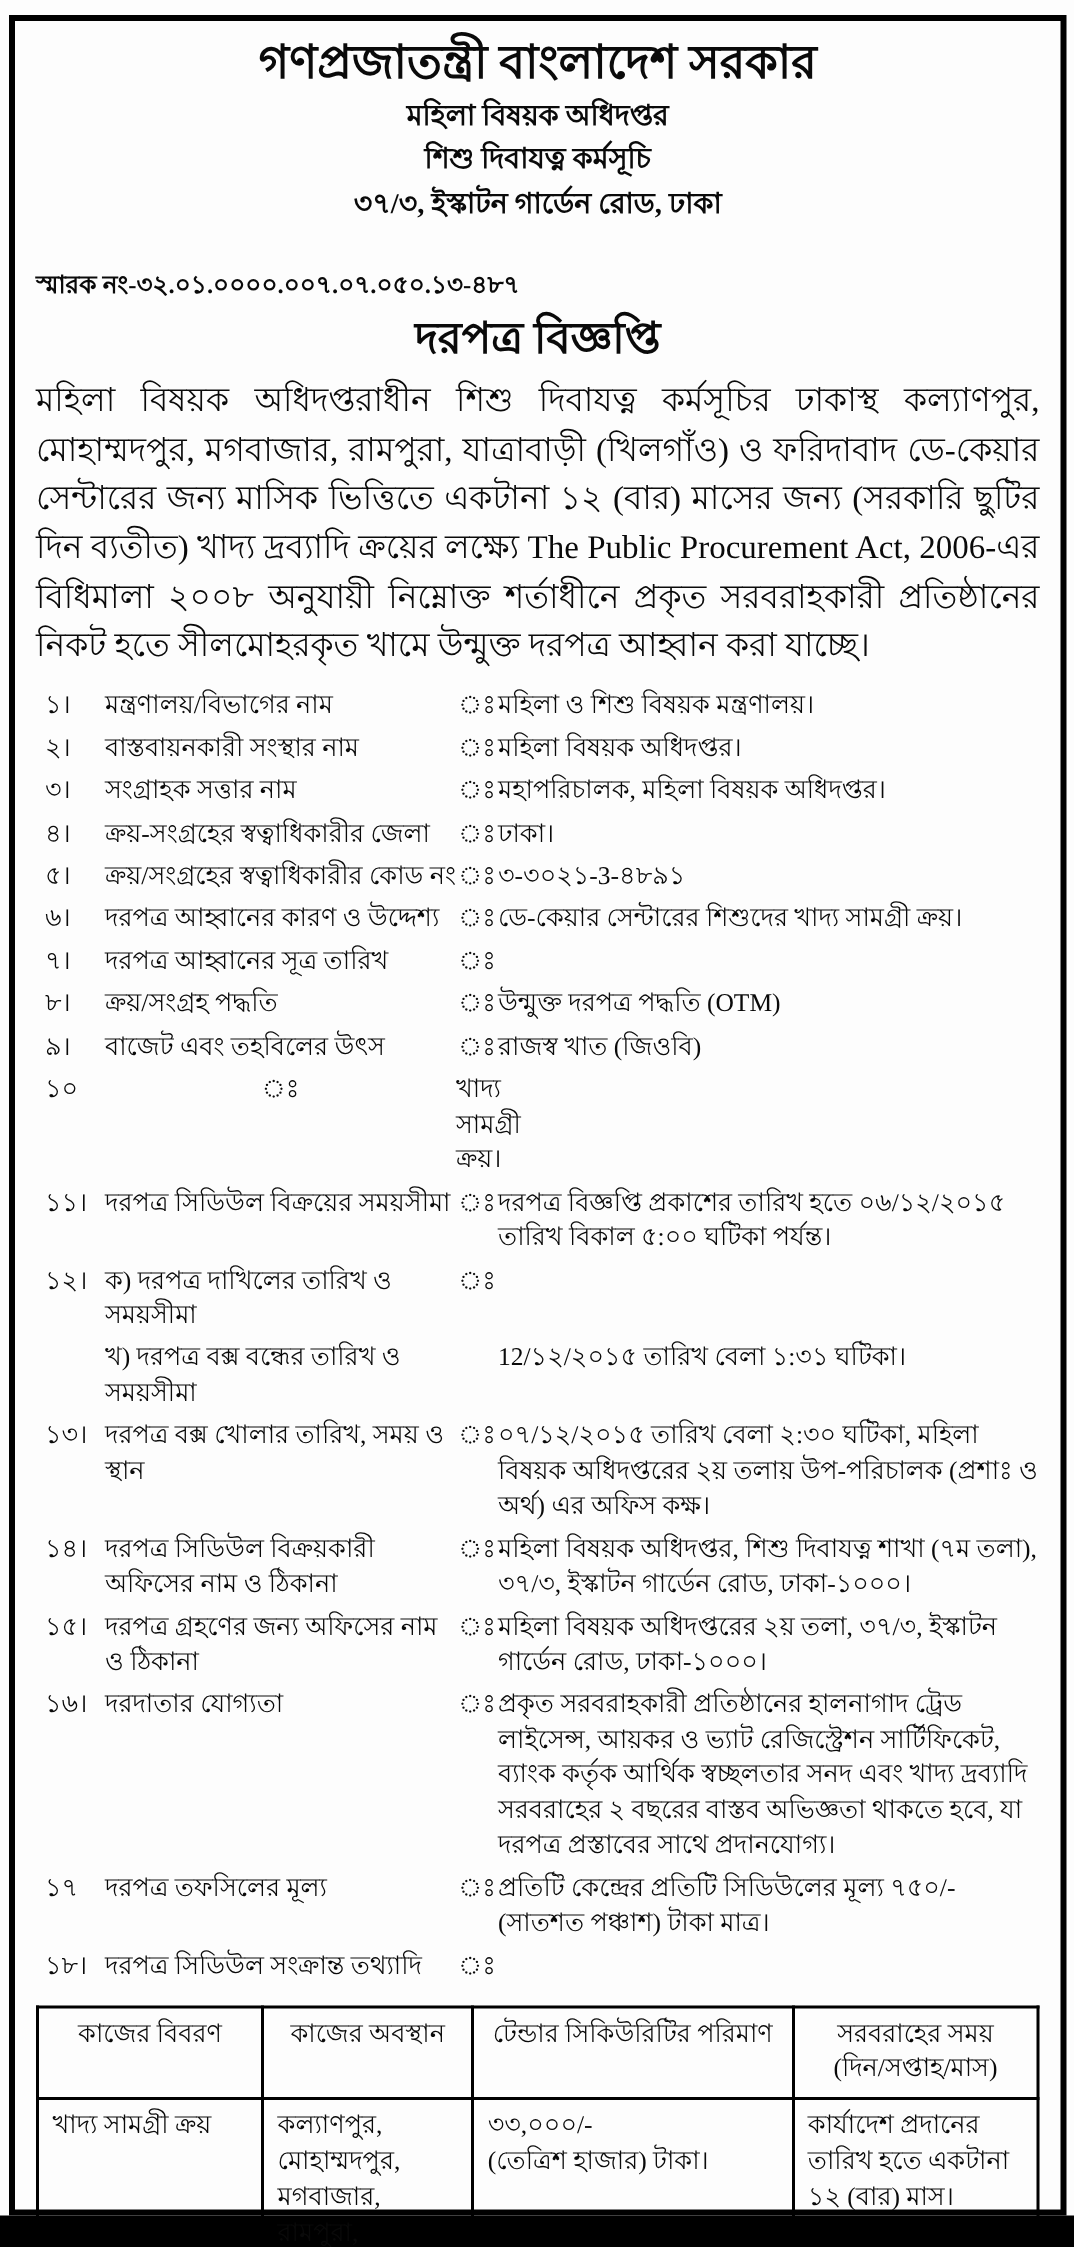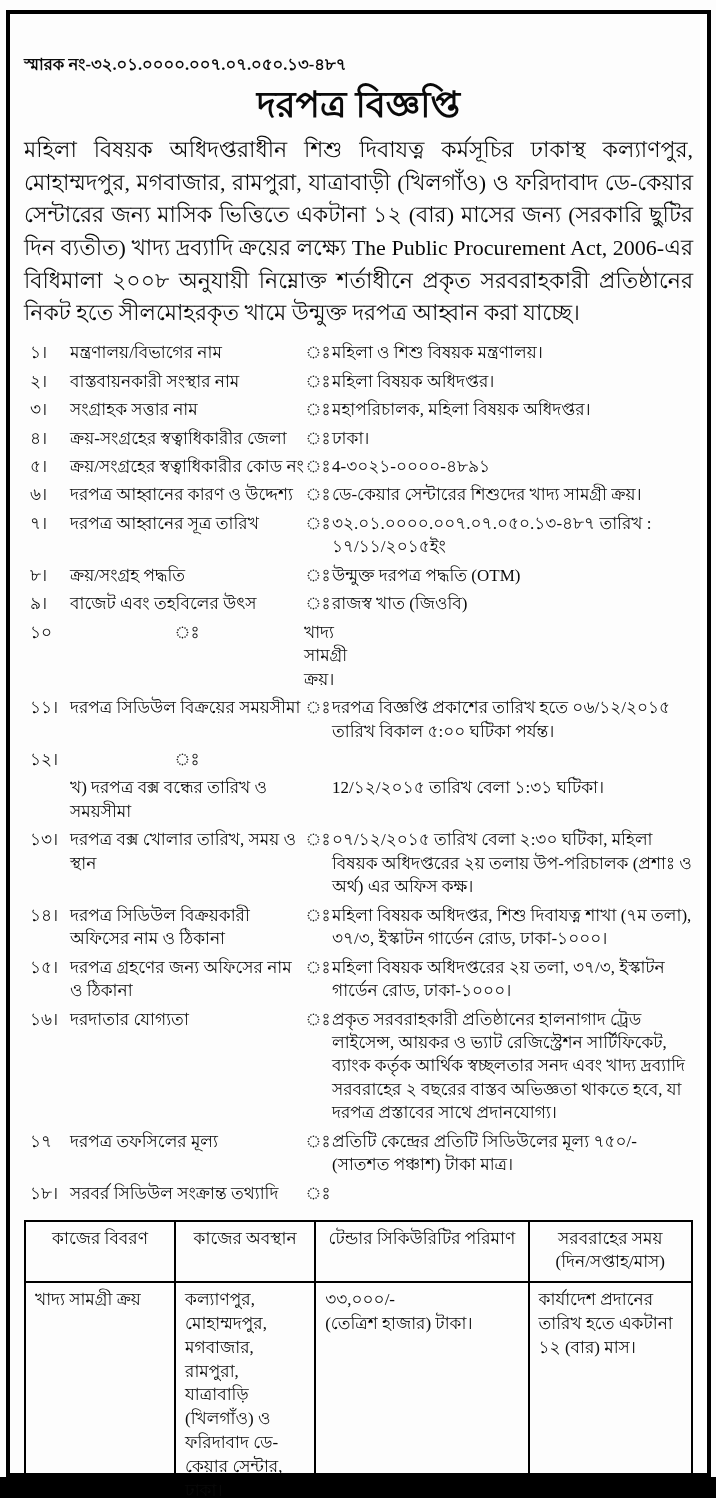--- a/index.html
+++ b/index.html
@@ -31,21 +31,21 @@
   .hdr { text-align:center; }
   .gov-title   { font-size:31px; font-weight:bold; line-height:1.15; }
   .hdr-line    { font-size:19px; font-weight:bold; margin-top:7px; line-height:1.2; }
   .memo-row {
     display:flex; justify-content:space-between;
     font-size:16.5px; font-weight:600;
     margin-top:28px;
   }
   .notice-title {
     text-align:center;
-    font-size:36px; font-weight:bold;
+    font-size:29px; font-weight:bold;
     margin:6px 0 8px 0; line-height:1.15;
   }
   
   .intro {
     font-size:22px; line-height:1.48;
     text-align:justify; font-weight:500;
   }
   
   .items { margin-top:9px; }
   .item-row {
@@ -76,20 +76,26 @@
 </style>
 </head>
 <body>
 
 <div class="page">
   <div class="doc-frame"></div>
   <div class="bottom-bar"></div>
 
   <div class="content">
 
+    <div class="hdr">
+      <div class="gov-title">গণপ্রজাতন্ত্রী বাংলাদেশ সরকার</div>
+      <div class="hdr-line">মহিলা বিষয়ক অধিদপ্তর</div>
+      <div class="hdr-line">শিশু দিবাযত্ন কর্মসূচি</div>
+      <div class="hdr-line">৩৭/৩, ইস্কাটন গার্ডেন রোড, ঢাকা</div>
+    </div>
 
     <div class="memo-row">
       <span>স্মারক নং-৩২.০১.০০০০.০০৭.০৭.০৫০.১৩-৪৮৭</span>
     </div>
 
     <div class="notice-title">দরপত্র বিজ্ঞপ্তি</div>
 
     <div class="intro">মহিলা বিষয়ক অধিদপ্তরাধীন শিশু দিবাযত্ন কর্মসূচির ঢাকাস্থ কল্যাণপুর, মোহাম্মদপুর, মগবাজার, রামপুরা, যাত্রাবাড়ী (খিলগাঁও) ও ফরিদাবাদ ডে-কেয়ার সেন্টারের জন্য মাসিক ভিত্তিতে একটানা ১২ (বার) মাসের জন্য (সরকারি ছুটির দিন ব্যতীত) খাদ্য দ্রব্যাদি ক্রয়ের লক্ষ্যে The Public Procurement Act, 2006-এর বিধিমালা ২০০৮ অনুযায়ী নিম্নোক্ত শর্তাধীনে প্রকৃত সরবরাহকারী প্রতিষ্ঠানের নিকট হতে সীলমোহরকৃত খামে উন্মুক্ত দরপত্র আহ্বান করা যাচ্ছে।</div>
 
     <div class="items">
@@ -114,34 +120,32 @@
         <div class="item-row">
           <span class="col-no">৪।</span>
           <span class="col-label">ক্রয়-সংগ্রহের স্বত্বাধিকারীর জেলা</span>
           <span class="col-sep">ঃ</span>
           <span class="col-value">ঢাকা।</span>
         </div>
         <div class="item-row">
           <span class="col-no">৫।</span>
           <span class="col-label">ক্রয়/সংগ্রহের স্বত্বাধিকারীর কোড নং</span>
           <span class="col-sep">ঃ</span>
-          <span class="col-value">4-৩০২১-০০০০-৪৮৯১</span>
+          <span class="col-value">৩-৩০২১-3-৪৮৯১</span>
         </div>
         <div class="item-row">
           <span class="col-no">৬।</span>
           <span class="col-label">দরপত্র আহ্বানের কারণ ও উদ্দেশ্য</span>
           <span class="col-sep">ঃ</span>
           <span class="col-value">ডে-কেয়ার সেন্টারের শিশুদের খাদ্য সামগ্রী ক্রয়।</span>
         </div>
         <div class="item-row">
           <span class="col-no">৭।</span>
           <span class="col-label">দরপত্র আহ্বানের সূত্র তারিখ</span>
           <span class="col-sep">ঃ</span>
-          <span class="col-value">৩২.০১.০০০০.০০৭.০৭.০৫০.১৩-৪৮৭  তারিখ :
-১৭/১১/২০১৫ইং</span>
         </div>
         <div class="item-row">
           <span class="col-no">৮।</span>
           <span class="col-label">ক্রয়/সংগ্রহ পদ্ধতি</span>
           <span class="col-sep">ঃ</span>
           <span class="col-value">উন্মুক্ত দরপত্র পদ্ধতি (OTM)</span>
         </div>
         <div class="item-row">
           <span class="col-no">৯।</span>
           <span class="col-label">বাজেট এবং তহবিলের উৎস</span>
@@ -154,20 +158,21 @@
           <span class="col-value">খাদ্য সামগ্রী ক্রয়।</span>
         </div>
         <div class="item-row">
           <span class="col-no">১১।</span>
           <span class="col-label">দরপত্র সিডিউল বিক্রয়ের সময়সীমা</span>
           <span class="col-sep">ঃ</span>
           <span class="col-value">দরপত্র বিজ্ঞপ্তি প্রকাশের তারিখ হতে ০৬/১২/২০১৫ তারিখ বিকাল ৫:০০ ঘটিকা পর্যন্ত।</span>
         </div>
         <div class="item-row">
           <span class="col-no">১২।</span>
+          <span class="col-label">ক) দরপত্র দাখিলের তারিখ ও সময়সীমা</span>
           <span class="col-sep">ঃ</span>
         </div>
         <div class="item-row">
           <span class="col-no"></span>
           <span class="col-label">খ) দরপত্র বক্স বন্ধের তারিখ ও সময়সীমা</span>
           <span class="col-sep"></span>
           <span class="col-value">12/১২/২০১৫ তারিখ বেলা ১:৩১ ঘটিকা।</span>
         </div>
         <div class="item-row">
           <span class="col-no">১৩।</span>
@@ -194,21 +199,21 @@
           <span class="col-value">প্রকৃত সরবরাহকারী প্রতিষ্ঠানের হালনাগাদ ট্রেড লাইসেন্স, আয়কর ও ভ্যাট রেজিস্ট্রেশন সার্টিফিকেট, ব্যাংক কর্তৃক আর্থিক স্বচ্ছলতার সনদ এবং খাদ্য দ্রব্যাদি সরবরাহের ২ বছরের বাস্তব অভিজ্ঞতা থাকতে হবে, যা দরপত্র প্রস্তাবের সাথে প্রদানযোগ্য।</span>
         </div>
         <div class="item-row">
           <span class="col-no">১৭</span>
           <span class="col-label">দরপত্র তফসিলের মূল্য</span>
           <span class="col-sep">ঃ</span>
           <span class="col-value">প্রতিটি কেন্দ্রের প্রতিটি সিডিউলের মূল্য ৭৫০/- (সাতশত পঞ্চাশ) টাকা মাত্র।</span>
         </div>
         <div class="item-row">
           <span class="col-no">১৮।</span>
-          <span class="col-label">সরবর্র সিডিউল সংক্রান্ত তথ্যাদি</span>
+          <span class="col-label">দরপত্র সিডিউল সংক্রান্ত তথ্যাদি</span>
           <span class="col-sep">ঃ</span>
           <span class="col-value"></span>
         </div>
       </div>
 
     <table class="tender-table">
       <colgroup>
         <col style="width:22.5%">
           <col style="width:21%">
           <col style="width:32%">

